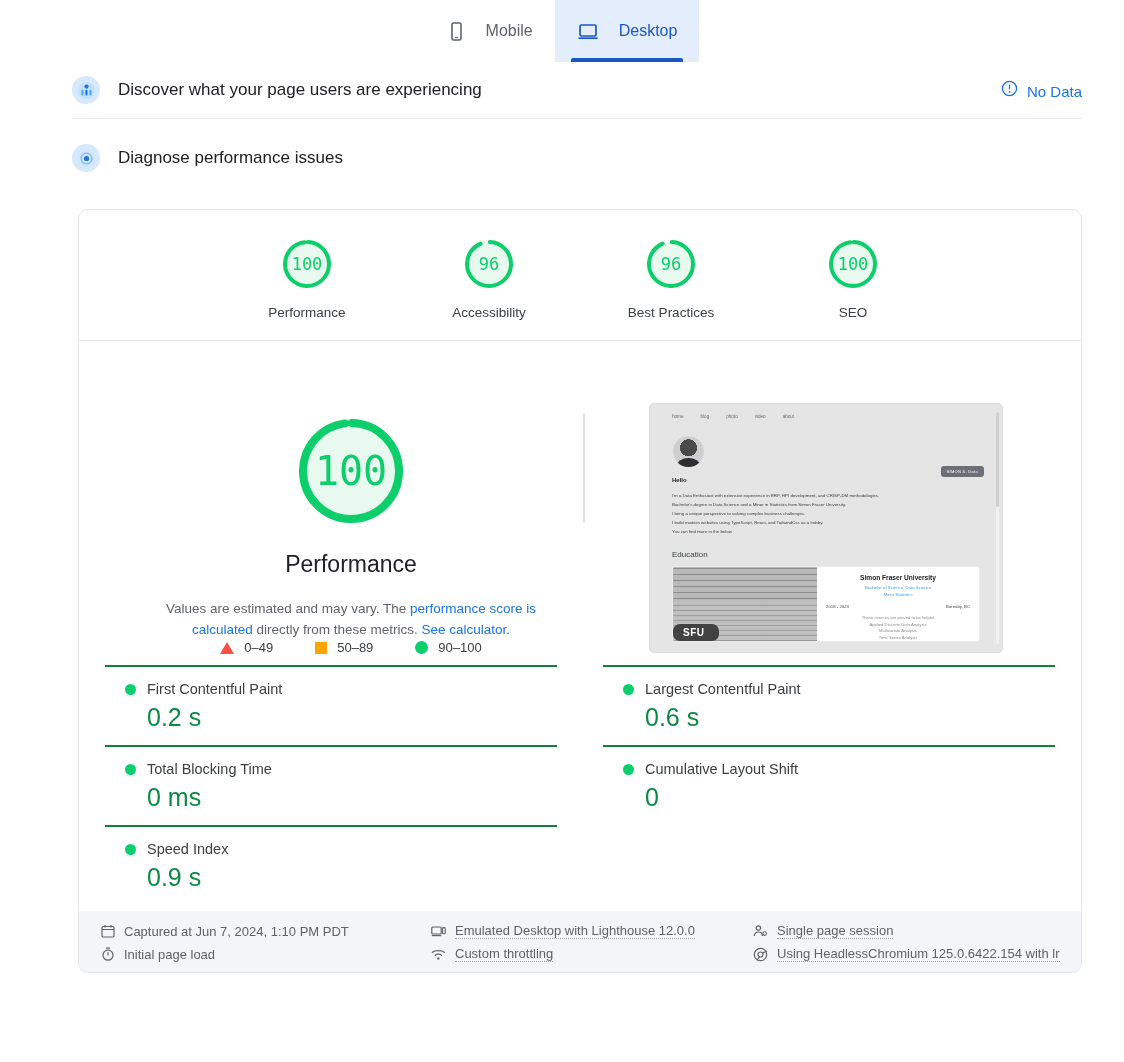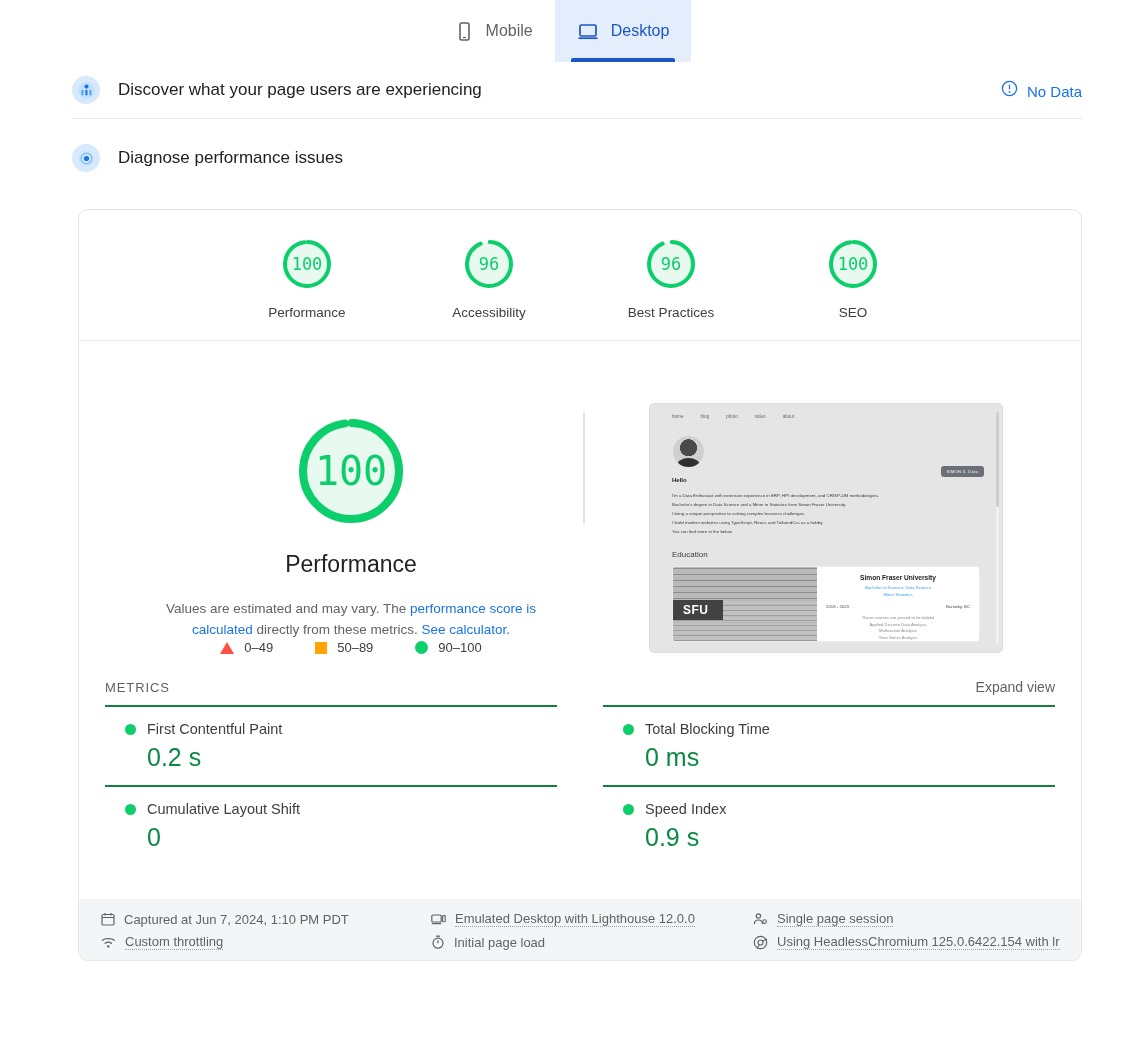--- a/index.html
+++ b/index.html
@@ -16,21 +16,21 @@
   .tabs {
     height: 62px;
     display: flex;
     justify-content: center;
     align-items: stretch;
     gap: 0;
   }
   .tab {
     display: flex;
     align-items: center;
-    gap: 12px;
+    gap: 20px;
     padding: 0 22px;
     font-size: 16px;
     color: #5f6368;
     cursor: pointer;
     position: relative;
   }
   .tab .tlabel { line-height: 1; }
   .tab.active {
     background: #e4edfb;
     color: #1a56c4;
@@ -216,25 +216,26 @@
       repeating-linear-gradient(0deg, #8d8d8d 0 1px, #b9b9b9 1px 6px),
       linear-gradient(#a9a9a9, #7e7e7e);
     filter: grayscale(1);
   }
   .t-edu-img::before {
     content: ""; position: absolute; left: 0; right: 0; top: 46%; bottom: 0;
     background: repeating-linear-gradient(0deg, #9a9a9a 0 1px, #c2c2c2 1px 5px);
     opacity: .85;
   }
   .t-sfu {
-    position: absolute; left: 0; bottom: 21px;
+    position: absolute; left: 0; bottom: 0;
     background: #cc1b2d; color: #fff;
-    font-size: 12px; font-weight: bold;
+    font-size: 10px; font-weight: bold;
     padding: 3px 14px 3px 10px;
     letter-spacing: .5px;
+    border-radius: 7px;
   }
   .t-edu-body { flex: 1 1 auto; padding: 7px 9px; text-align: center; background: #fff; }
   .t-uni { font-size: 6.6px; font-weight: bold; color: #1b1b1b; }
   .t-deg { font-size: 4.3px; color: #3aa0e8; margin-top: 4px; line-height: 1.5; }
   .t-meta { display: flex; justify-content: space-between; font-size: 4.3px; color: #4a4a4a; margin-top: 6px; }
   .t-courses { font-size: 4.2px; color: #8a8a8a; margin-top: 6px; line-height: 1.6; }
   .t-scroll { position: absolute; right: 3px; top: 8px; width: 3px; bottom: 8px; background: #f1f1f1; border-radius: 2px; }
   .t-scroll i { position: absolute; left: 0; top: 0; width: 3px; height: 95px; background: #cfcfcf; border-radius: 2px; display: block; }
 
   
@@ -456,32 +457,35 @@
           </div>
         </div>
         <span class="t-badge">SIMON X. Data</span>
         <span class="t-scroll">
             <i></i>
           </span>
       </div>
     </div>
   </div>
 
-  <div class="metrics-head">
-    <span class="metrics-label">METRICS</span>
-    <span class="expand">Expand view</span>
-  </div>
 
   <div class="metrics-grid">
     <div class="mcell">
       <div class="mrow">
         <span class="mdot"></span>
         <span class="mname">First Contentful Paint</span>
       </div>
       <div class="mval">0.2 s</div>
+    </div>
+    <div class="mcell">
+      <div class="mrow">
+        <span class="mdot"></span>
+        <span class="mname">Largest Contentful Paint</span>
+      </div>
+      <div class="mval">0.6 s</div>
     </div>
     <div class="mcell">
       <div class="mrow">
         <span class="mdot"></span>
         <span class="mname">Total Blocking Time</span>
       </div>
       <div class="mval">0 ms</div>
     </div>
     <div class="mcell">
       <div class="mrow">
@@ -525,39 +529,39 @@
     <span class="meta-item link">
       <span>
         <svg width="15" height="14" viewBox="0 0 15 14" fill="none">
           <circle cx="5.4" cy="4" r="2.2" stroke="#5f6368" stroke-width="1.2"></circle>
           <path d="M1.4 12c0-2.4 1.8-4 4-4s4 1.6 4 4" stroke="#5f6368" stroke-width="1.2"></path>
           <circle cx="11.6" cy="9.6" r="1.8" stroke="#5f6368" stroke-width="1.1"></circle>
         </svg>
       </span>
       <span class="mtxt">Single page session</span>
     </span>
+    <span class="meta-item">
+      <span>
+        <svg width="14" height="14" viewBox="0 0 14 14" fill="none">
+          <circle cx="7" cy="8.2" r="5" stroke="#5f6368" stroke-width="1.2"></circle>
+          <line x1="7" y1="5.2" x2="7" y2="8.2" stroke="#5f6368" stroke-width="1.2"></line>
+          <line x1="5" y1="1.2" x2="9" y2="1.2" stroke="#5f6368" stroke-width="1.3"></line>
+        </svg>
+      </span>
+      <span class="mtxt">Initial page load</span>
+    </span>
     <span class="meta-item link">
       <span>
         <svg width="15" height="14" viewBox="0 0 15 14" fill="none">
           <path d="M1.4 5.2C3.6 3.2 11 3.2 13.2 5.2" stroke="#5f6368" stroke-width="1.3" stroke-linecap="round"></path>
           <path d="M4.2 8.2c1.6-1.4 4.6-1.4 6.2 0" stroke="#5f6368" stroke-width="1.3" stroke-linecap="round"></path>
           <circle cx="7.3" cy="11.4" r="1.2" fill="#5f6368"></circle>
         </svg>
       </span>
       <span class="mtxt">Custom throttling</span>
-    </span>
-    <span class="meta-item">
-      <span>
-        <svg width="14" height="14" viewBox="0 0 14 14" fill="none">
-          <circle cx="7" cy="8.2" r="5" stroke="#5f6368" stroke-width="1.2"></circle>
-          <line x1="7" y1="5.2" x2="7" y2="8.2" stroke="#5f6368" stroke-width="1.2"></line>
-          <line x1="5" y1="1.2" x2="9" y2="1.2" stroke="#5f6368" stroke-width="1.3"></line>
-        </svg>
-      </span>
-      <span class="mtxt">Initial page load</span>
     </span>
     <span class="meta-item link">
       <span>
         <svg width="15" height="15" viewBox="0 0 15 15" fill="none">
           <circle cx="7.5" cy="7.5" r="6.2" stroke="#5f6368" stroke-width="1.2"></circle>
           <circle cx="7.5" cy="7.5" r="2.5" stroke="#5f6368" stroke-width="1.2"></circle>
           <line x1="9.7" y1="6.1" x2="14" y2="4" stroke="#5f6368" stroke-width="1.1"></line>
           <line x1="6.2" y1="9.7" x2="4" y2="13.6" stroke="#5f6368" stroke-width="1.1"></line>
         </svg>
       </span>

